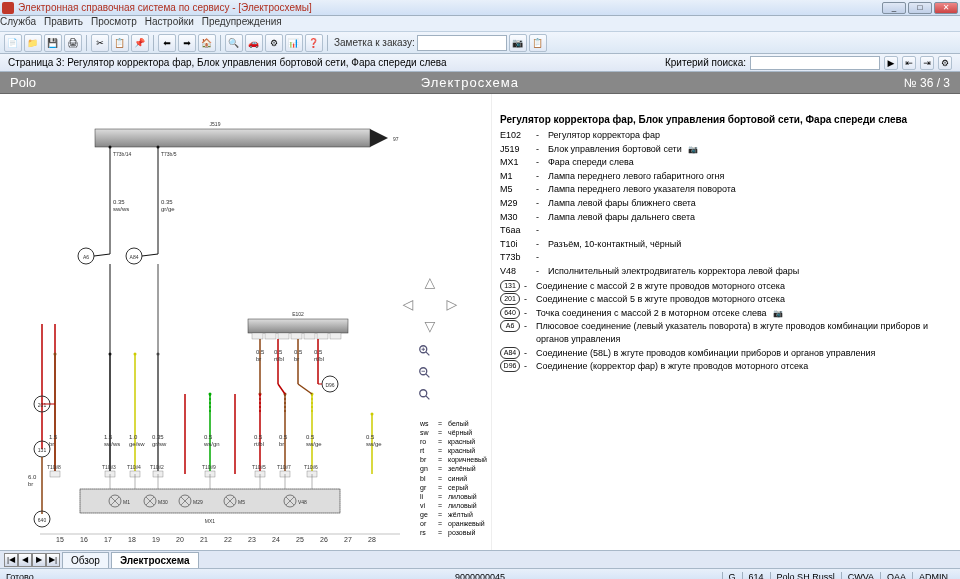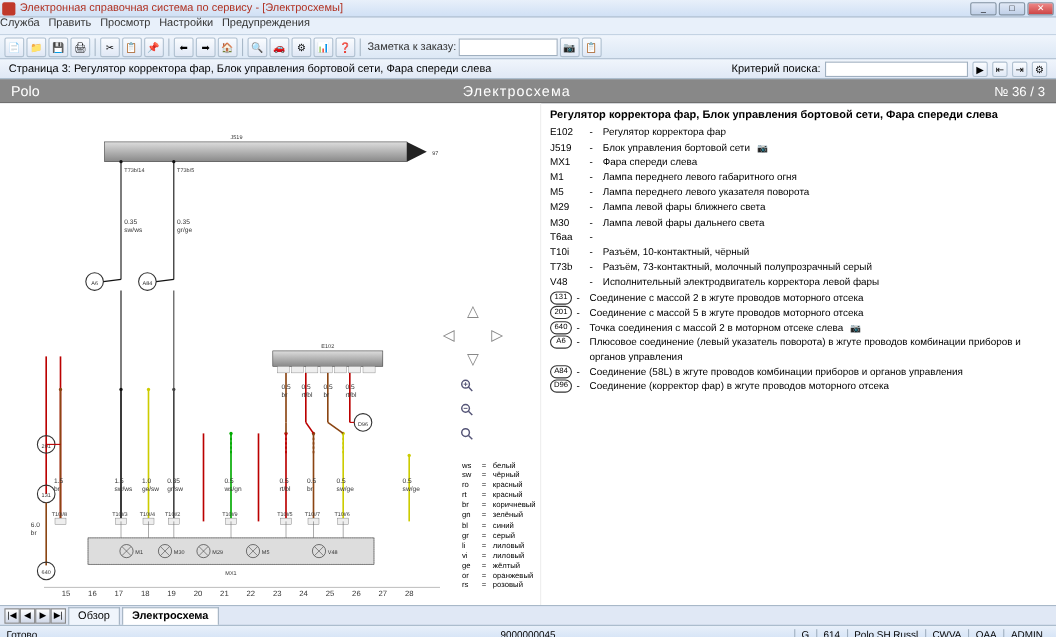--- a/index.html
+++ b/index.html
@@ -20,21 +20,21 @@
 .breadcrumb { height: 18px; background: linear-gradient(#f0f5fc,#e0e8f5); display: flex; align-items: center; padding: 0 8px; font-size: 10px; border-bottom: 1px solid #a8b8c8; justify-content: space-between; }
 .searchbox { display: flex; align-items: center; gap: 4px; }
 .searchbox input { height: 14px; width: 130px; border: 1px solid #a0b0c0; font-size: 10px; padding: 0 2px; }
 .header { height: 22px; background: #888; color: #fff; display: flex; align-items: center; padding: 0 10px; font-size: 13px; justify-content: space-between; border-bottom: 1px solid #666; }
 .header .left { font-weight: normal; }
 .header .center { letter-spacing: 1px; }
 .header .right { font-size: 12px; }
 .content { background: #fff; height: 456px; position: relative; display: flex; }
 .diagram { width: 492px; height: 100%; position: relative; background: #fff; border-right: 1px solid #eee; }
 .legend { flex: 1; padding: 4px 8px; font-size: 9px; line-height: 1.4; overflow: hidden; }
-.legend-title { font-size: 10px; font-weight: bold; margin-bottom: 2px; }
+.legend-title { font-size: 10px; font-weight: bold; margin-bottom: 2px; margin-top: 15px; }
 .legend-row { display: flex; margin-bottom: 1px; }
 .legend-row .code { width: 36px; }
 .legend-row .dash { width: 12px; }
 .legend-row .desc { flex: 1; }
 .legend-row .cam { font-size: 8px; margin-left: 4px; }
 .icon-circle { display: inline-flex; width: 20px; height: 12px; border: 1px solid #333; border-radius: 7px; align-items: center; justify-content: center; font-size: 7px; margin-right: 4px; }
 .navcontrols { position: absolute; left: 400px; top: 180px; width: 60px; height: 60px; }
 .navarrow { position: absolute; width: 16px; height: 16px; font-size: 14px; color: #888; cursor: pointer; text-align: center; }
 .zoombtn { position: absolute; left: 418px; width: 16px; height: 16px; cursor: pointer; }
 .zoombtn svg { width: 14px; height: 14px; }
@@ -433,21 +433,20 @@
           <span class="dash">-</span>
         </div>
         <div class="legend-row">
           <span class="code">T10i</span>
           <span class="dash">-</span>
           <span class="desc">Разъём, 10-контактный, чёрный</span>
         </div>
         <div class="legend-row">
           <span class="code">T73b</span>
           <span class="dash">-</span>
-          <span class="desc">Разъём, 73-контактный, молочный полупрозрачный серый</span>
         </div>
         <div class="legend-row">
           <span class="code">V48</span>
           <span class="dash">-</span>
           <span class="desc">Исполнительный электродвигатель корректора левой фары</span>
         </div>
       </div>
     <div id="noderows" style="margin-top:2px">
         <div class="legend-row">
           <span class="icon-circle">131</span>

